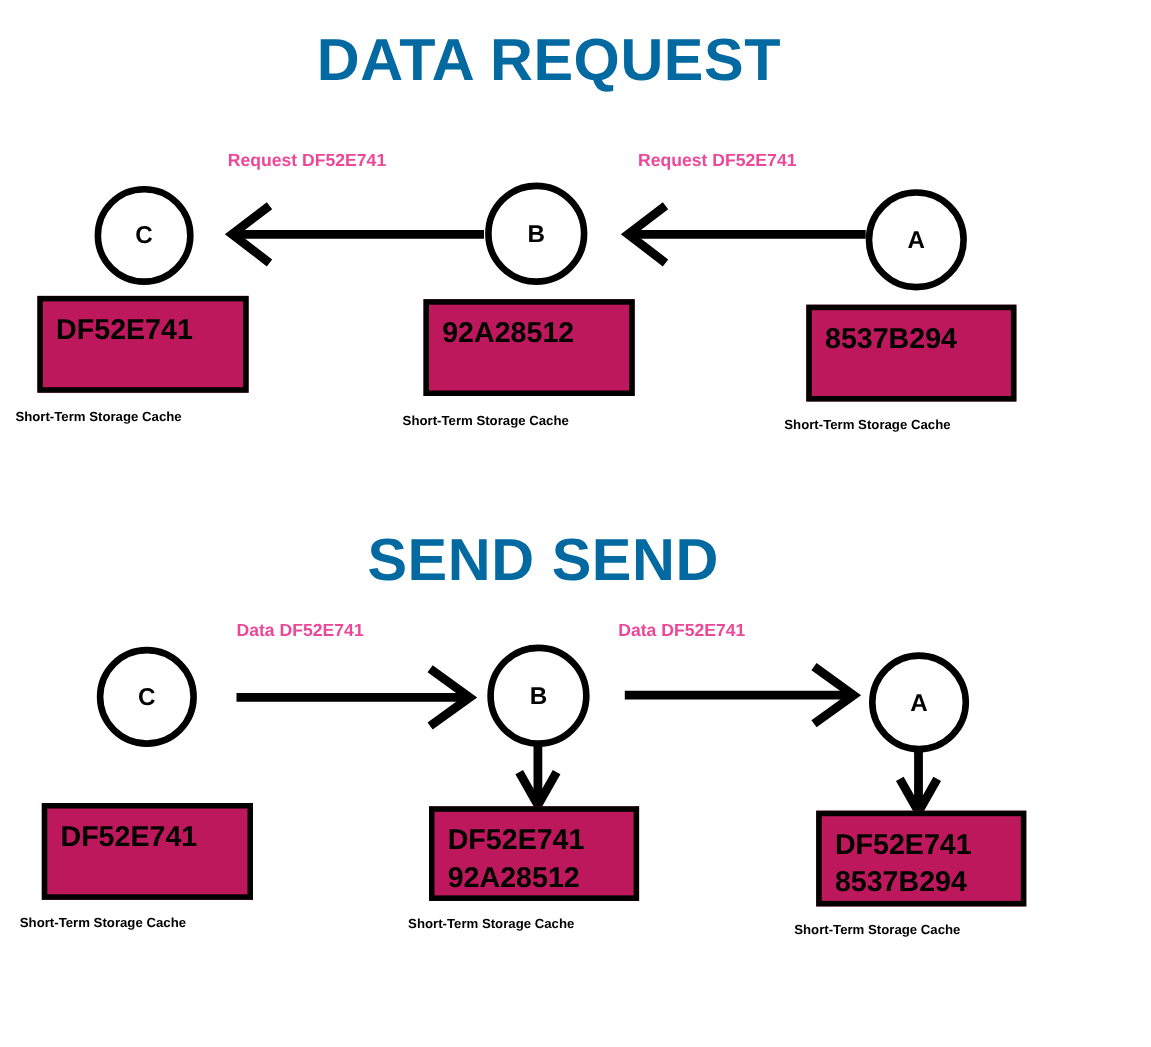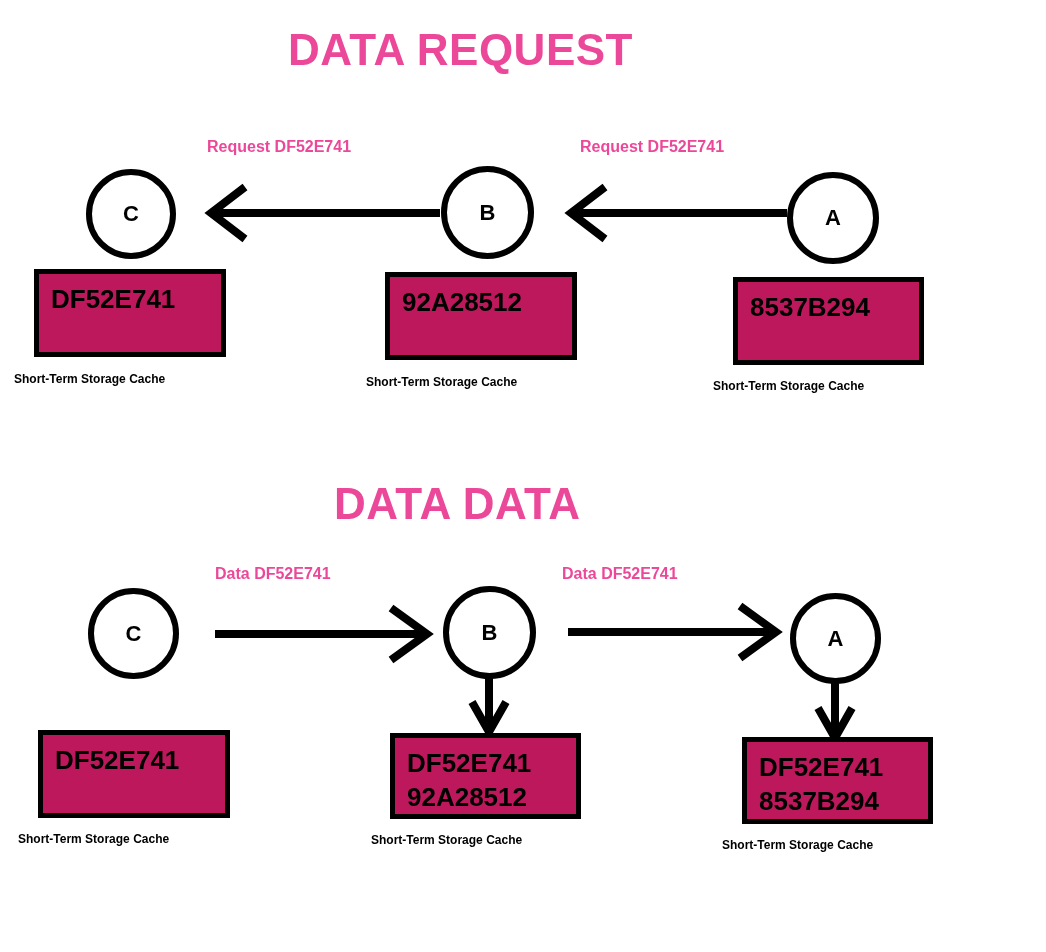--- a/index.html
+++ b/index.html
@@ -12,25 +12,25 @@
     width: 1046px;
     height: 952px;
     background: #ffffff;
     overflow: hidden;
     font-family: "Liberation Sans", sans-serif;
     color: #000000;
   }
   .section-title {
     position: absolute;
     font-weight: bold;
-    font-size: 44px;
+    font-size: 54px;
     letter-spacing: 0.5px;
     line-height: 1;
     white-space: nowrap;
-    color: #ec4899;
+    color: #0369a1;
   }
   .node-circle {
     position: absolute;
     border: 6px solid #000;
     border-radius: 50%;
     background: #fff;
     box-sizing: border-box;
     display: flex;
     align-items: center;
     justify-content: center;
@@ -116,21 +116,21 @@
   <div class="cache-box" style="left:385px; top:272px; width:192px; height:88px;">
     <div class="cache-line">92A28512</div>
   </div>
   <div class="cache-caption" style="left:366px; top:375px;">Short-Term Storage Cache</div>
 
   <div class="cache-box" style="left:733px; top:277px; width:191px; height:88px;">
     <div class="cache-line">8537B294</div>
   </div>
   <div class="cache-caption" style="left:713px; top:379px;">Short-Term Storage Cache</div>
 
-  <div class="section-title" style="left:334px; top:482px;">DATA DATA</div>
+  <div class="section-title" style="left:334px; top:482px;">SEND SEND</div>
 
   <div class="edge-label" style="left:215px; top:565px;">Data DF52E741</div>
 
   <div class="edge-label" style="left:562px; top:565px;">Data DF52E741</div>
 
   <svg class="arrow-svg" style="left:213px; top:606px;" width="218" height="58">
     <line x1="2" y1="28" x2="210" y2="28" stroke-width="8"></line>
     <polyline points="178,2 214,28 178,54" stroke-width="8" stroke-linecap="butt" stroke-linejoin="miter"></polyline>
   </svg>
 

